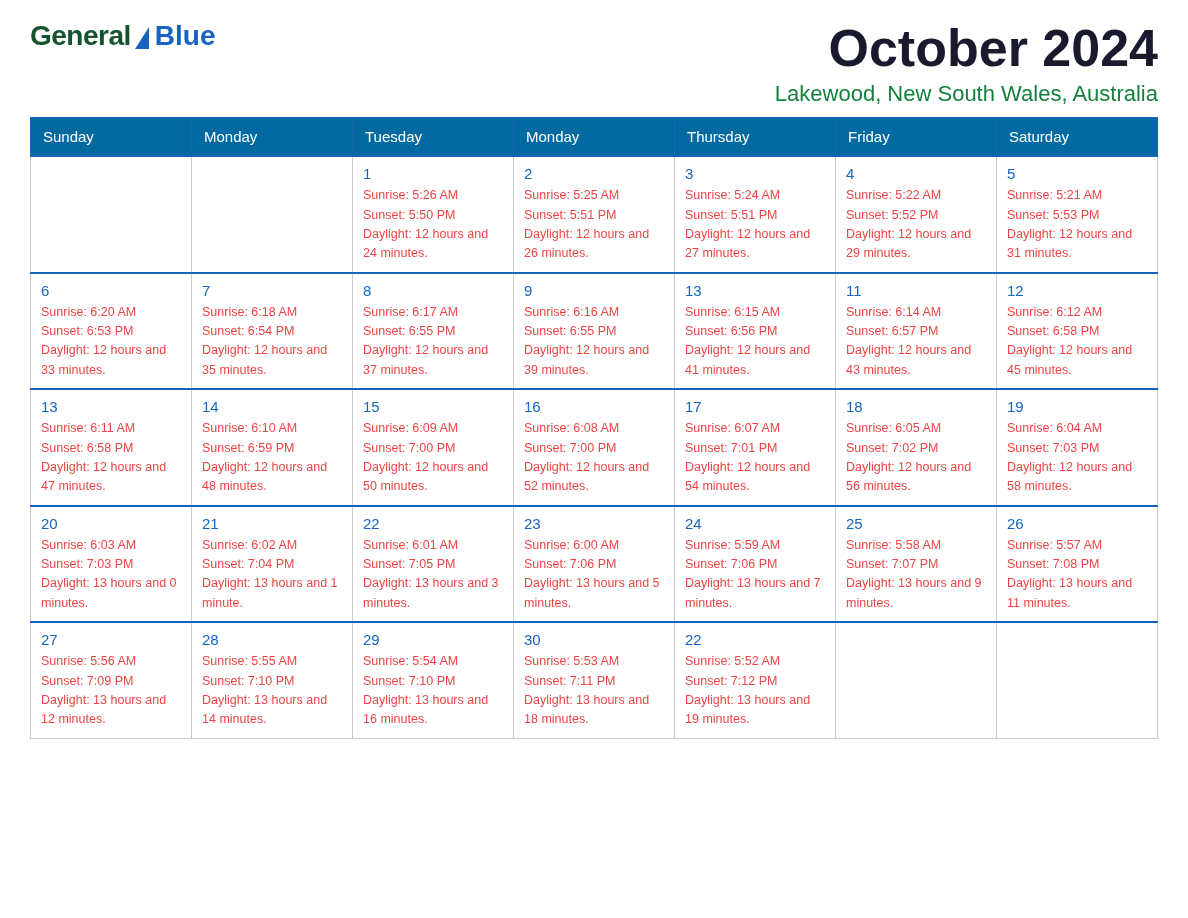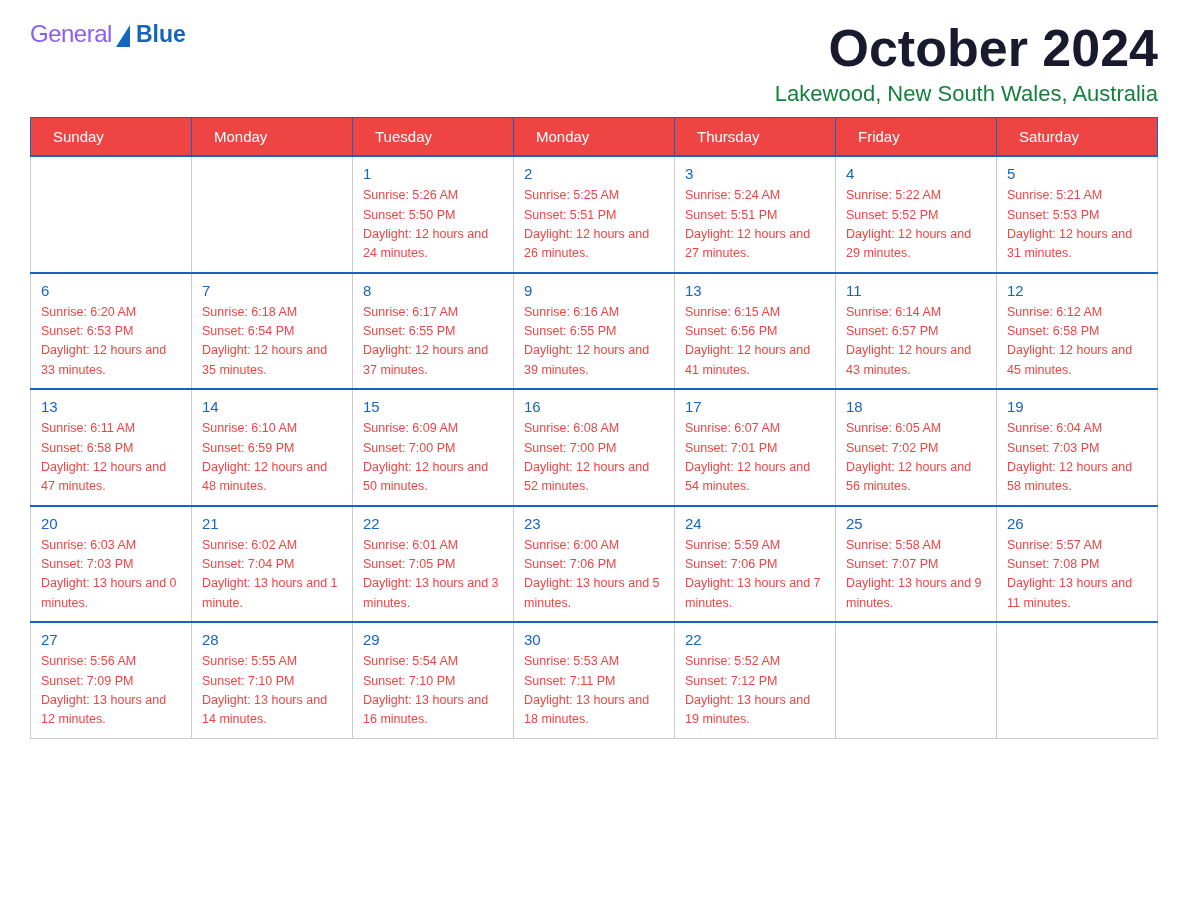--- a/index.html
+++ b/index.html
@@ -20,36 +20,36 @@
       display: flex;
       flex-direction: column;
       align-items: flex-start;
     }
     .logo-text {
       display: flex;
       align-items: center;
       gap: 2px;
     }
     .logo-general {
-      font-size: 24px;
-      font-weight: normal;
-      color: #8b5cf6;
+      font-size: 28px;
+      font-weight: bold;
+      color: #14532d;
       letter-spacing: -0.5px;
     }
     .logo-triangle {
       width: 0;
       height: 0;
       border-left: 14px solid transparent;
       border-right: 0px solid transparent;
       border-bottom: 22px solid #1565c0;
       margin-left: 2px;
       margin-top: 4px;
     }
     .logo-blue {
-      font-size: 23px;
+      font-size: 28px;
       font-weight: bold;
       color: #1565c0;
       margin-left: 4px;
     }
     .title-area {
       text-align: right;
     }
     .month-title {
       font-size: 52px;
       font-weight: bold;
@@ -60,25 +60,25 @@
       font-size: 22px;
       color: #15803d;
       margin-top: 4px;
     }
     .calendar-table {
       width: 100%;
       border-collapse: collapse;
       border: 1px solid #bbb;
     }
     .calendar-table th {
-      background-color: #ef4444;
+      background-color: #0369a1;
       color: #fff;
       font-size: 15px;
       font-weight: normal;
-      padding: 10px 22px;
+      padding: 10px 12px;
       text-align: left;
       border: 1px solid #1565c0;
     }
     .calendar-table td {
       vertical-align: top;
       padding: 8px 10px;
       border: 1px solid #ccc;
       width: 14.28%;
       font-size: 13px;
       color: #222;

